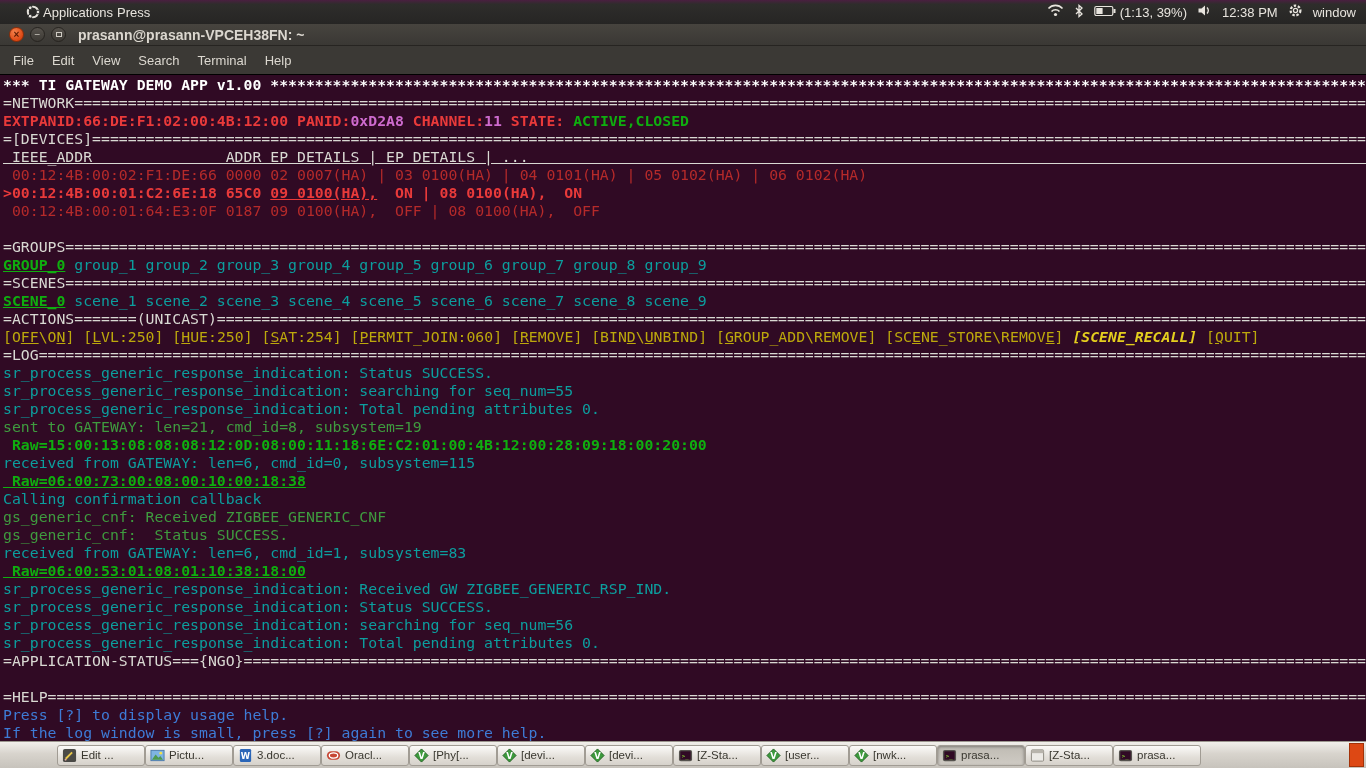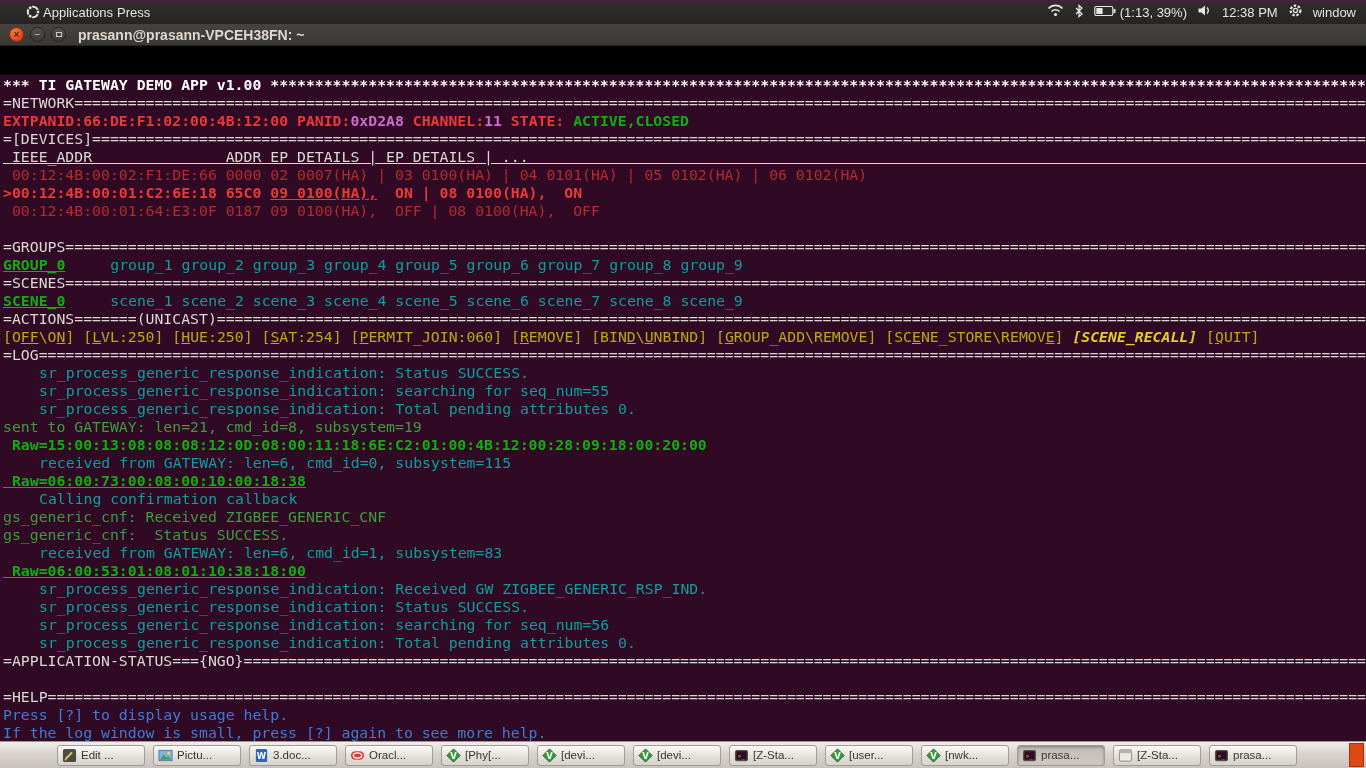--- a/index.html
+++ b/index.html
@@ -53,33 +53,33 @@
     padding:1px 0 0 3px; cursor:text;
   }
   .tline { height:18px; }
   .w  { color:var(--white); }
   .wb { color:#FFFFFF; font-weight:bold; }
   .r  { color:var(--red); }
   .rb { color:var(--brightred); font-weight:bold;text-align:right; }
   .m  { color:var(--magenta); font-weight:bold; }
   .g  { color:var(--green); }
   .gb { color:var(--brightgreen); font-weight:bold; }
-  .t  { color:var(--teal);padding-left:36px; }
+  .t  { color:var(--teal); }
   .y  { color:var(--yellow); }
   .yb { color:var(--brightyellow); font-weight:bold;font-style:italic; }
   .b  { color:var(--blue); }
   .u  { text-decoration:underline; }
 
   
   .taskbar {
     position:absolute; bottom:0; left:0; right:0; height:27px;
     background:linear-gradient(#F1EFEB,#D8D4CD 45%,#C7C3BC);
     border-top:1px solid #9B968E; z-index:30;
   }
-  .taskbar-items { display:flex; align-items:center; height:100%; padding-left:57px; gap:8px; }
+  .taskbar-items { display:flex; align-items:center; height:100%; padding-left:57px; gap:0; }
   .task-btn {
     width:88px; min-width:88px; height:21px; border:1px solid #A19C94; border-radius:3px;
     background:linear-gradient(#FCFBF9,#E2DED8 60%,#D6D2CB);
     display:flex; align-items:center; gap:4px; padding:0 4px;
     font-size:11.5px; color:#39372F; overflow:hidden; white-space:nowrap; cursor:default;
   }
   .task-btn.active {
     background:linear-gradient(#BFBBB3,#CFCBC4);
     box-shadow:inset 0 1px 3px rgba(0,0,0,.35);
   }
@@ -152,20 +152,28 @@
   <div class="titlebar">
     <span class="wbtns">
       <span class="wbtn close">×</span>
       <span class="wbtn">−</span>
       <span class="wbtn">
           <span class="maxglyph"></span>
         </span>
     </span>
     <span class="wtitle">prasann@prasann-VPCEH38FN: ~</span>
   </div>
+  <div class="menubar">
+    <span class="menu-item">File</span>
+    <span class="menu-item">Edit</span>
+    <span class="menu-item">View</span>
+    <span class="menu-item">Search</span>
+    <span class="menu-item">Terminal</span>
+    <span class="menu-item">Help</span>
+  </div>
   <div class="terminal"><div class="tline"><span class="wb">*** TI GATEWAY DEMO APP v1.00 ****************************************************************************************************************************************************************</span></div><div class="tline"><span class="w">=NETWORK======================================================================================================================================================================================</span></div><div class="tline"><span class="rb">EXTPANID:66:DE:F1:02:00:4B:12:00 PANID:</span><span class="m">0xD2A8</span><span class="rb"> CHANNEL:</span><span class="m">11</span><span class="rb"> STATE: </span><span class="gb">ACTIVE,CLOSED</span></div><div class="tline"><span class="w">=[DEVICES]====================================================================================================================================================================================</span></div><div class="tline"><span class="w u"> IEEE_ADDR               ADDR EP DETAILS | EP DETAILS | ...                                                                                                                                   </span></div><div class="tline"><span class="r"> 00:12:4B:00:02:F1:DE:66 0000 02 0007(HA) | 03 0100(HA) | 04 0101(HA) | 05 0102(HA) | 06 0102(HA)</span></div><div class="tline"><span class="rb">&gt;00:12:4B:00:01:C2:6E:18 65C0 </span><span class="rb u">09 0100(HA),</span><span class="rb">  ON | 08 0100(HA),  ON</span></div><div class="tline"><span class="r"> 00:12:4B:00:01:64:E3:0F 0187 09 0100(HA),  OFF | 08 0100(HA),  OFF</span></div><div class="tline"></div><div class="tline"><span class="w">=GROUPS=======================================================================================================================================================================================</span></div><div class="tline"><span class="gb u">GROUP_0</span><span class="t"> group_1 group_2 group_3 group_4 group_5 group_6 group_7 group_8 group_9</span></div><div class="tline"><span class="w">=SCENES=======================================================================================================================================================================================</span></div><div class="tline"><span class="gb u">SCENE_0</span><span class="t"> scene_1 scene_2 scene_3 scene_4 scene_5 scene_6 scene_7 scene_8 scene_9</span></div><div class="tline"><span class="w">=ACTIONS=======(UNICAST)======================================================================================================================================================================</span></div><div class="tline"><span class="y">[O</span><span class="y u">FF</span><span class="y">\O</span><span class="y u">N</span><span class="y">] </span><span class="y">[</span><span class="y u">L</span><span class="y">VL:250] </span><span class="y">[</span><span class="y u">H</span><span class="y">UE:250] </span><span class="y">[</span><span class="y u">S</span><span class="y">AT:254] </span><span class="y">[</span><span class="y u">P</span><span class="y">ERMIT_JOIN:060] </span><span class="y">[</span><span class="y u">R</span><span class="y">EMOVE] </span><span class="y">[BIN</span><span class="y u">D</span><span class="y">\</span><span class="y u">U</span><span class="y">NBIND] </span><span class="y">[</span><span class="y u">G</span><span class="y">ROUP_ADD\REMOVE] </span><span class="y">[SC</span><span class="y u">E</span><span class="y">NE_STORE\REMOV</span><span class="y u">E</span><span class="y">] </span><span class="yb">[SCENE_RECALL]</span><span class="y"> </span><span class="y">[</span><span class="y u">Q</span><span class="y">UIT]</span></div><div class="tline"><span class="w">=LOG==========================================================================================================================================================================================</span></div><div class="tline"><span class="t">sr_process_generic_response_indication: Status SUCCESS.</span></div><div class="tline"><span class="t">sr_process_generic_response_indication: searching for seq_num=55</span></div><div class="tline"><span class="t">sr_process_generic_response_indication: Total pending attributes 0.</span></div><div class="tline"><span class="g">sent to GATEWAY: len=21, cmd_id=8, subsystem=19</span></div><div class="tline"><span class="gb"> Raw=15:00:13:08:08:08:12:0D:08:00:11:18:6E:C2:01:00:4B:12:00:28:09:18:00:20:00</span></div><div class="tline"><span class="t">received from GATEWAY: len=6, cmd_id=0, subsystem=115</span></div><div class="tline"><span class="gb u"> Raw=06:00:73:00:08:00:10:00:18:38</span></div><div class="tline"><span class="t">Calling confirmation callback</span></div><div class="tline"><span class="g">gs_generic_cnf: Received ZIGBEE_GENERIC_CNF</span></div><div class="tline"><span class="g">gs_generic_cnf:  Status SUCCESS.</span></div><div class="tline"><span class="t">received from GATEWAY: len=6, cmd_id=1, subsystem=83</span></div><div class="tline"><span class="gb u"> Raw=06:00:53:01:08:01:10:38:18:00</span></div><div class="tline"><span class="t">sr_process_generic_response_indication: Received GW ZIGBEE_GENERIC_RSP_IND.</span></div><div class="tline"><span class="t">sr_process_generic_response_indication: Status SUCCESS.</span></div><div class="tline"><span class="t">sr_process_generic_response_indication: searching for seq_num=56</span></div><div class="tline"><span class="t">sr_process_generic_response_indication: Total pending attributes 0.</span></div><div class="tline"><span class="w">=APPLICATION-STATUS==={NGO}===================================================================================================================================================================</span></div><div class="tline"></div><div class="tline"><span class="w">=HELP=========================================================================================================================================================================================</span></div><div class="tline"><span class="b">Press [?] to display usage help.</span></div><div class="tline"><span class="b">If the log window is small, press [?] again to see more help.</span></div></div>
 </div>
 
 <div class="taskbar">
   <div class="taskbar-items">
       <div class="task-btn">
         <span class="task-icon">
           <svg width="15" height="15" viewBox="0 0 16 16">
             <rect x="1" y="1" width="14" height="14" rx="2" fill="#4A4A46"></rect>
             <line x1="4" y1="11.5" x2="10.8" y2="4.7" stroke="#E8C84A" stroke-width="2"></line>

